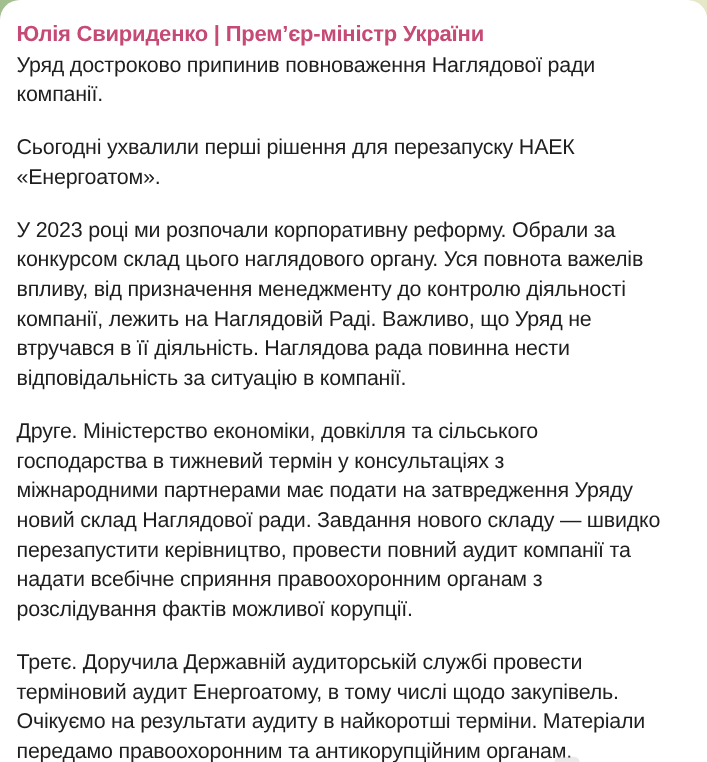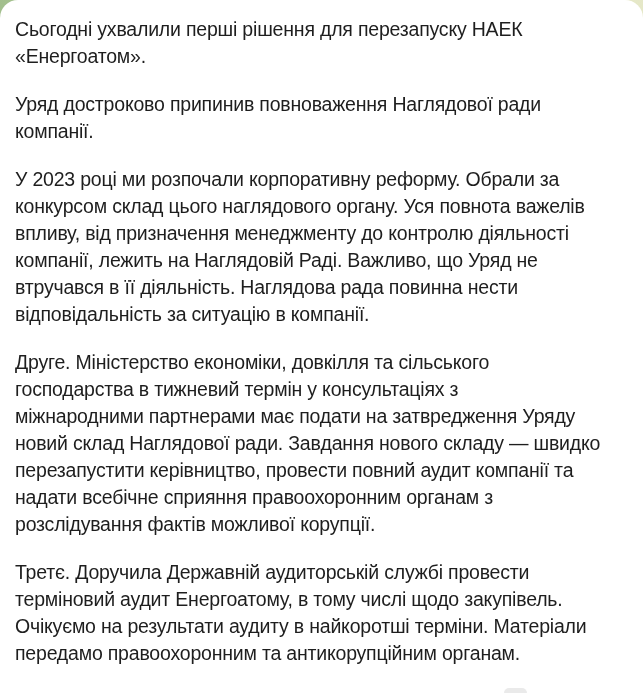--- a/index.html
+++ b/index.html
@@ -55,28 +55,29 @@
     border-radius: 5px;
     opacity: 0.55;
   }
 </style>
 </head>
 <body>
 
 <div class="wallpaper"></div>
 
 <div class="message-bubble">
+  <span class="channel-name">Юлія Свириденко | Прем’єр-міністр України</span>
 
   <div class="message-text">
 
+      <p>Уряд достроково припинив повноваження Наглядової ради
+компанії.</p>
+
       <p>Сьогодні ухвалили перші рішення для перезапуску НАЕК
 «Енергоатом».</p>
-
-      <p>Уряд достроково припинив повноваження Наглядової ради
-компанії.</p>
 
       <p>У 2023 році ми розпочали корпоративну реформу. Обрали за
 конкурсом склад цього наглядового органу. Уся повнота важелів
 впливу, від призначення менеджменту до контролю діяльності
 компанії, лежить на Наглядовій Раді. Важливо, що Уряд не
 втручався в її діяльність. Наглядова рада повинна нести
 відповідальність за ситуацію в компанії.</p>
 
       <p>Друге. Міністерство економіки, довкілля та сільського
 господарства в тижневий термін у консультаціях з

